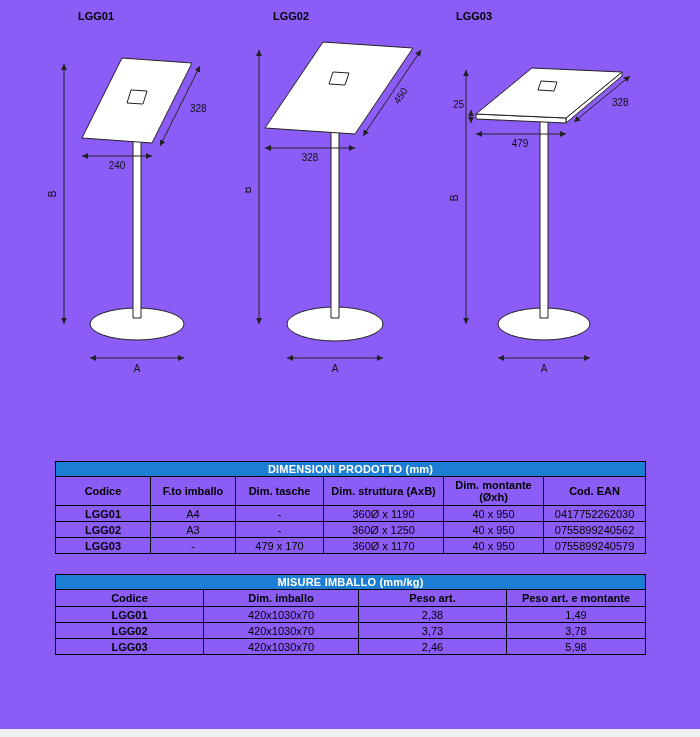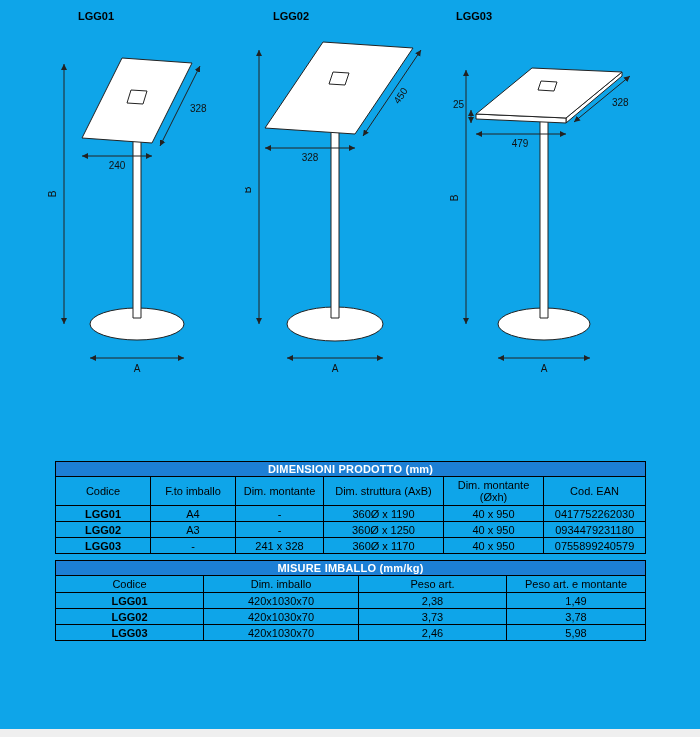--- a/index.html
+++ b/index.html
@@ -7,21 +7,21 @@
     --table-header-text: #ffffff;
     --line-color: #222222;
   }
   * { box-sizing: border-box; }
   html, body { margin: 0; padding: 0; background: #ffffff; }
   body { font-family: "Liberation Sans", sans-serif; color: #000; }
   .page {
     position: relative;
     width: 700px;
     height: 737px;
-    background: #0ea5e9;
+    background: #8b5cf6;
     overflow: hidden;
   }
 
   
   .diagrams {
     display: flex;
     padding: 10px 0 0 40px;
   }
   .diagram { width: 205px; }
   .diagram-title {
@@ -58,24 +58,24 @@
     overflow: hidden;
   }
   th.title-cell {
     background: var(--table-header-bg, #1c7fd5);
     color: var(--table-header-text, #fff);
     font-weight: bold;
     font-size: 11.5px;
     padding: 2px;
     letter-spacing: 0.2px;
   }
-  tr.col-headers th { font-weight: normal; padding: 2px 3px; }
+  tr.col-headers th { font-weight: bold; padding: 2px 3px; }
   tbody td { height: 16px; }
   tbody td.code-cell { font-weight: bold; }
-  .package-table { margin-top: 6px; }
+  .package-table { margin-top: 20px; }
 
   .bottom-strip {
     position: absolute;
     left: 0; right: 0; bottom: 0;
     height: 8px;
     background: #efefef;
   }
 </style>
 </head>
 <body>
@@ -179,47 +179,47 @@
           <col style="width:100px">
           <col style="width:102px">
       </colgroup>
       <thead>
         <tr>
           <th class="title-cell" colspan="6">DIMENSIONI PRODOTTO (mm)</th>
         </tr>
         <tr class="col-headers">
             <th>Codice</th>
             <th>F.to imballo</th>
-            <th>Dim. montante</th>
+            <th>Dim. tasche</th>
             <th>Dim. struttura (AxB)</th>
             <th>Dim. montante (Øxh)</th>
             <th>Cod. EAN</th>
           </tr>
       </thead>
       <tbody>
           <tr>
             <td class="code-cell">LGG01</td>
             <td>A4</td>
             <td>-</td>
             <td>360Ø x 1190</td>
             <td>40 x 950</td>
             <td>0417752262030</td>
           </tr>
           <tr>
             <td class="code-cell">LGG02</td>
             <td>A3</td>
             <td>-</td>
             <td>360Ø x 1250</td>
             <td>40 x 950</td>
-            <td>0934479231180</td>
+            <td>0755899240562</td>
           </tr>
           <tr>
             <td class="code-cell">LGG03</td>
             <td>-</td>
-            <td>241 x 328</td>
+            <td>479 x 170</td>
             <td>360Ø x 1170</td>
             <td>40 x 950</td>
             <td>0755899240579</td>
           </tr>
         </tbody>
     </table>
 
     <table class="spec-table package-table">
       <colgroup>
         <col style="width:148px">

